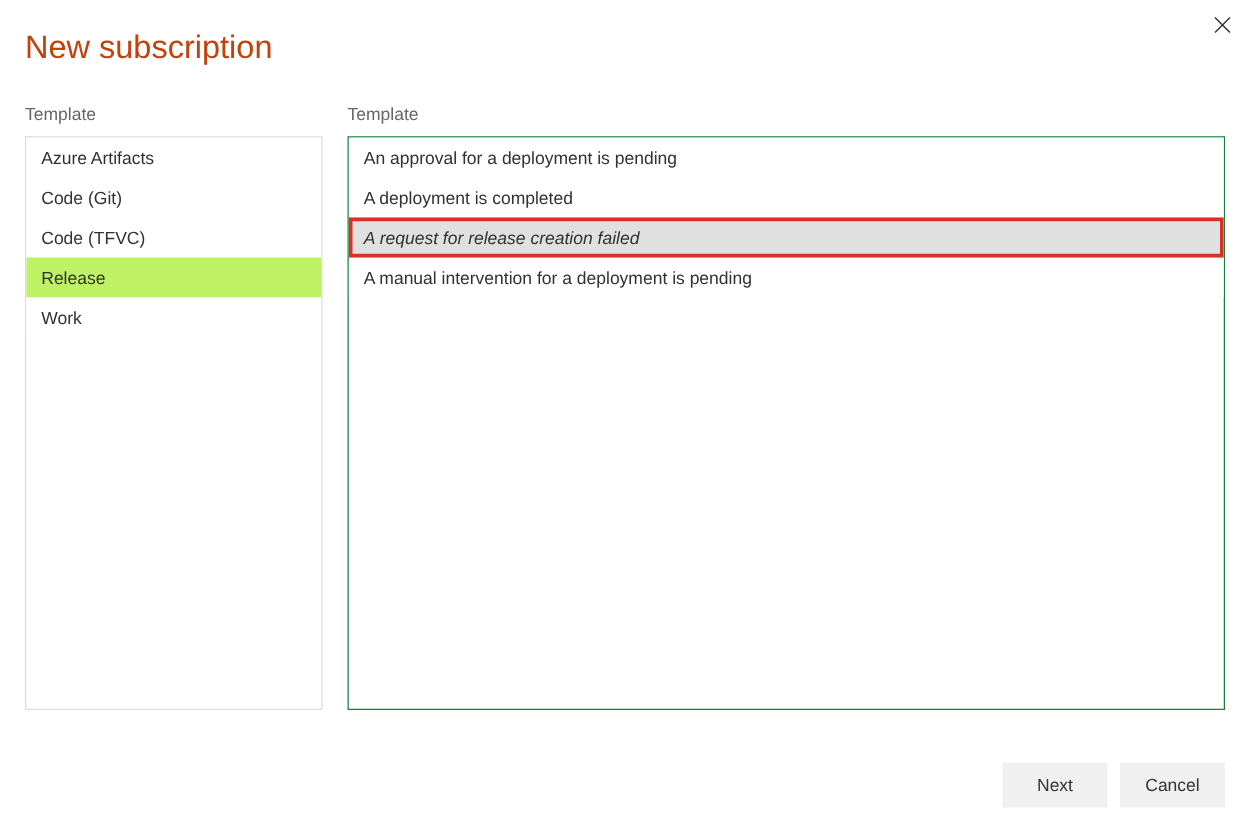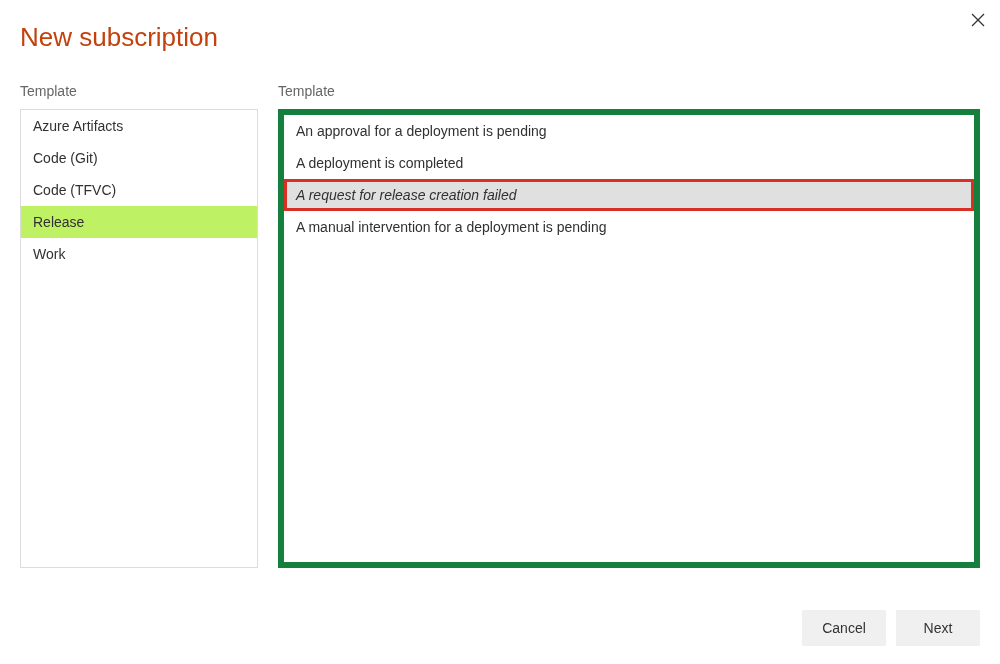--- a/index.html
+++ b/index.html
@@ -66,21 +66,21 @@
       align-items: center;
     }
     .category-panel {
       width: 238px;
       border: 1px solid #dcdcdc;
       height: 459px;
       overflow: hidden;
     }
     .template-panel {
       flex: 1;
-      border: 6px solid #15803d;
+      border: 1px solid #15803d;
       height: 459px;
       overflow: hidden;
     }
     .category-item {
       padding: 8px 12px;
       font-size: 14px;
       color: #323130;
       cursor: pointer;
       background: #ffffff;
     }
@@ -155,17 +155,17 @@
     <div class="template-panel">
       <div class="template-item">An approval for a deployment is pending</div>
       <div class="template-item">A deployment is completed</div>
       <div class="template-item selected highlighted">A request for release creation failed</div>
       <div class="template-item">A manual intervention for a deployment is pending</div>
     </div>
 
   </div>
 
   <div class="footer">
+    <button class="btn">Next</button>
     <button class="btn">Cancel</button>
-    <button class="btn">Next</button>
   </div>
 
 </div>
 
 </body></html>

